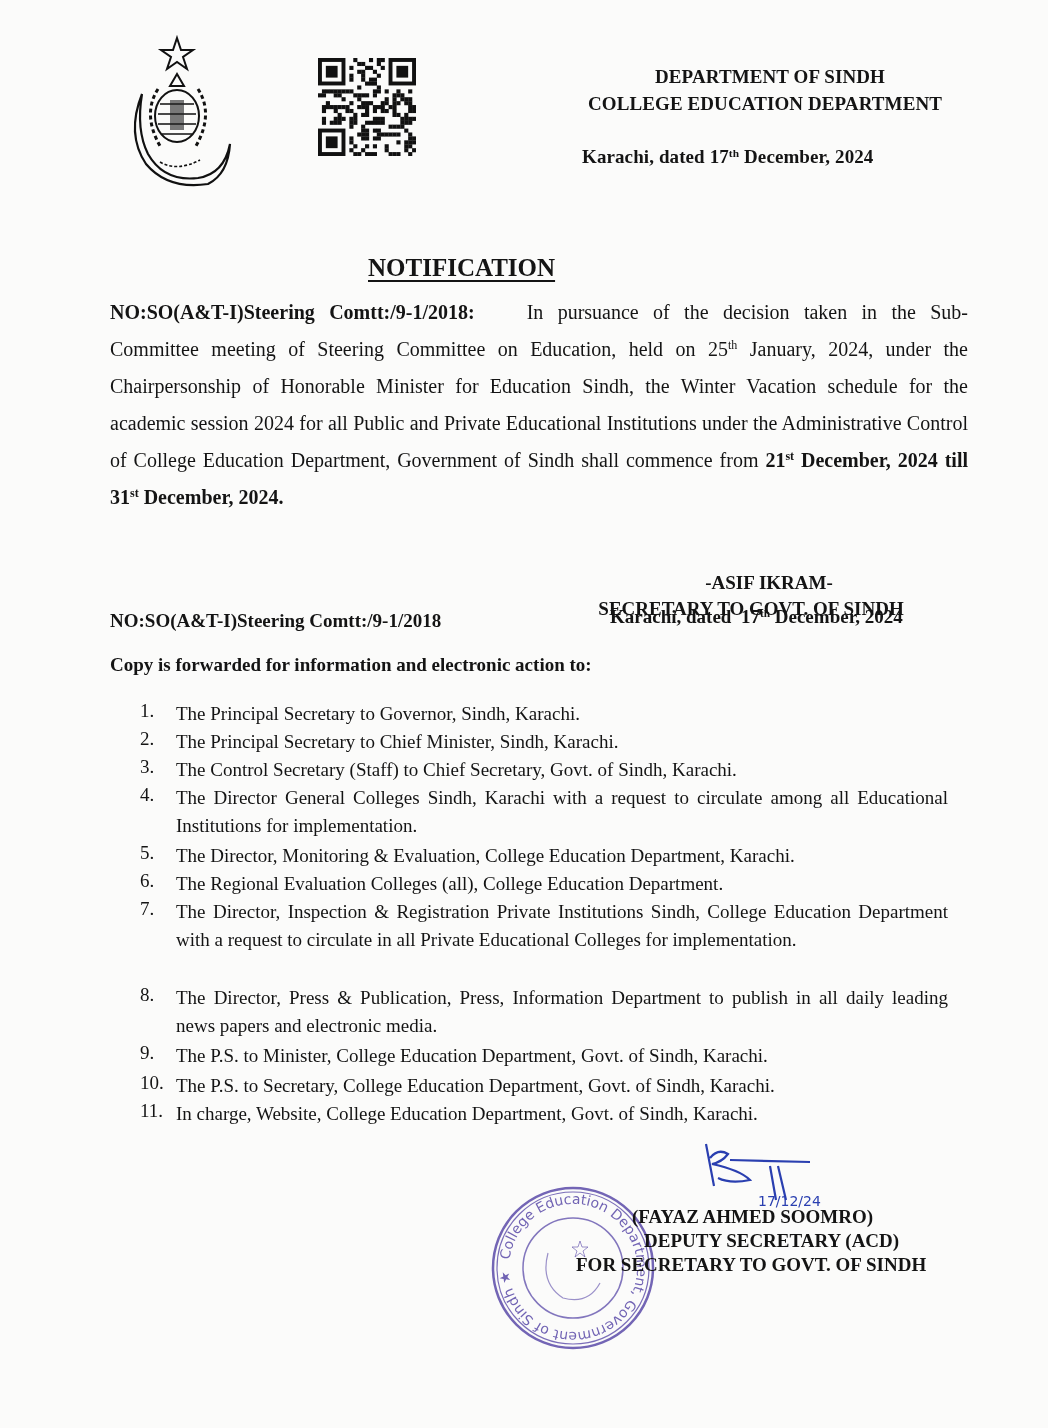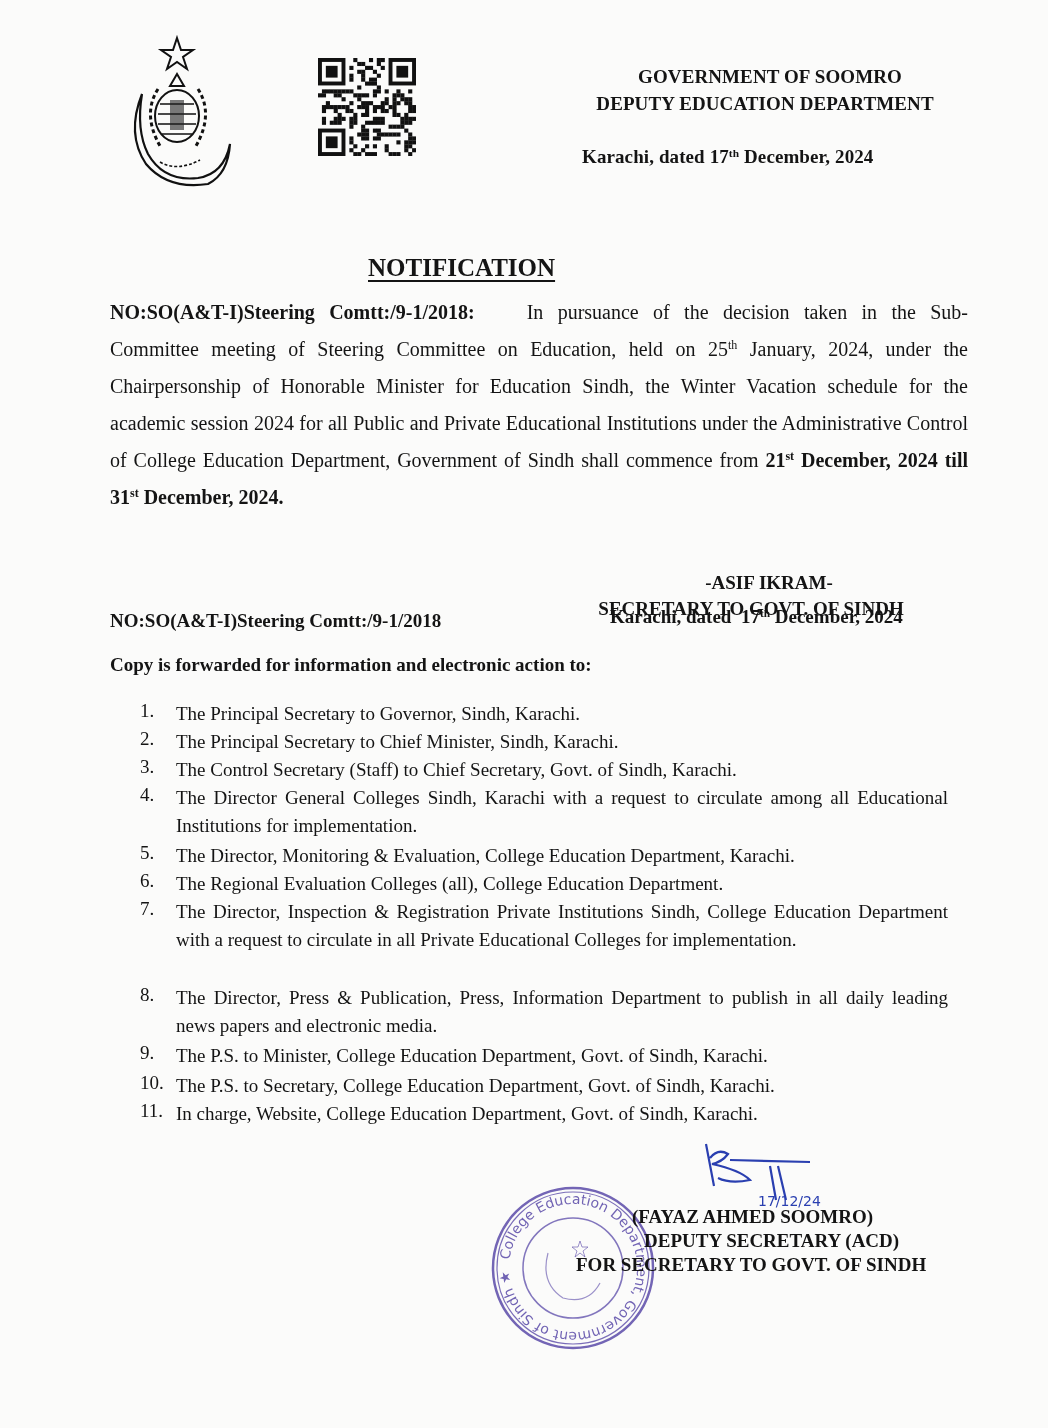--- a/index.html
+++ b/index.html
@@ -229,22 +229,22 @@
       <rect x="70.56" y="0" width="27.439999999999998" height="27.439999999999998" fill="#111"></rect>
       <rect x="74.48" y="3.92" width="19.6" height="19.6" fill="#fbfbfa"></rect>
       <rect x="78.4" y="7.84" width="11.76" height="11.76" fill="#111"></rect>
       <rect x="0" y="70.56" width="27.439999999999998" height="27.439999999999998" fill="#111"></rect>
       <rect x="3.92" y="74.48" width="19.6" height="19.6" fill="#fbfbfa"></rect>
       <rect x="7.84" y="78.4" width="11.76" height="11.76" fill="#111"></rect>
     </svg>
 </div>
 
 <div class="abs hdr" style="left:520px;top:66px;width:470px;text-align:center;">
-  <div style="margin-left:30px;">GOVERNMENT OF SOOMRO</div>
-  <div style="margin-top:5px;margin-left:20px;">DEPUTY EDUCATION DEPARTMENT</div>
+  <div style="margin-left:30px;">DEPARTMENT OF SINDH</div>
+  <div style="margin-top:5px;margin-left:20px;">COLLEGE EDUCATION DEPARTMENT</div>
 </div>
 <div class="abs hdr" style="left:582px;top:146px;white-space:nowrap;">
   <span>Karachi, dated 17</span><sup>th</sup><span> December, 2024</span>
 </div>
 
 <div class="abs title" style="left:368px;top:254px;">NOTIFICATION</div>
 
 <div class="abs para" style="left:110px;top:294px;width:858px;">
   <span class="bold">NO:SO(A&amp;T-I)Steering Comtt:/9-1/2018:</span><span style="display:inline-block;width:52px;"></span><span>In pursuance of the decision taken in the Sub-Committee meeting of Steering Committee on Education, held on 25</span><sup>th</sup><span> January, 2024, under the Chairpersonship of Honorable Minister for Education Sindh, the Winter Vacation schedule for the academic session 2024 for all Public and Private Educational Institutions under the Administrative Control of College Education Department, Government of Sindh shall commence from </span><span class="bold"><span>21</span><sup>st</sup><span> December, 2024 till </span><span>31</span><sup>st</sup><span> December, 2024.</span></span>
 </div>

